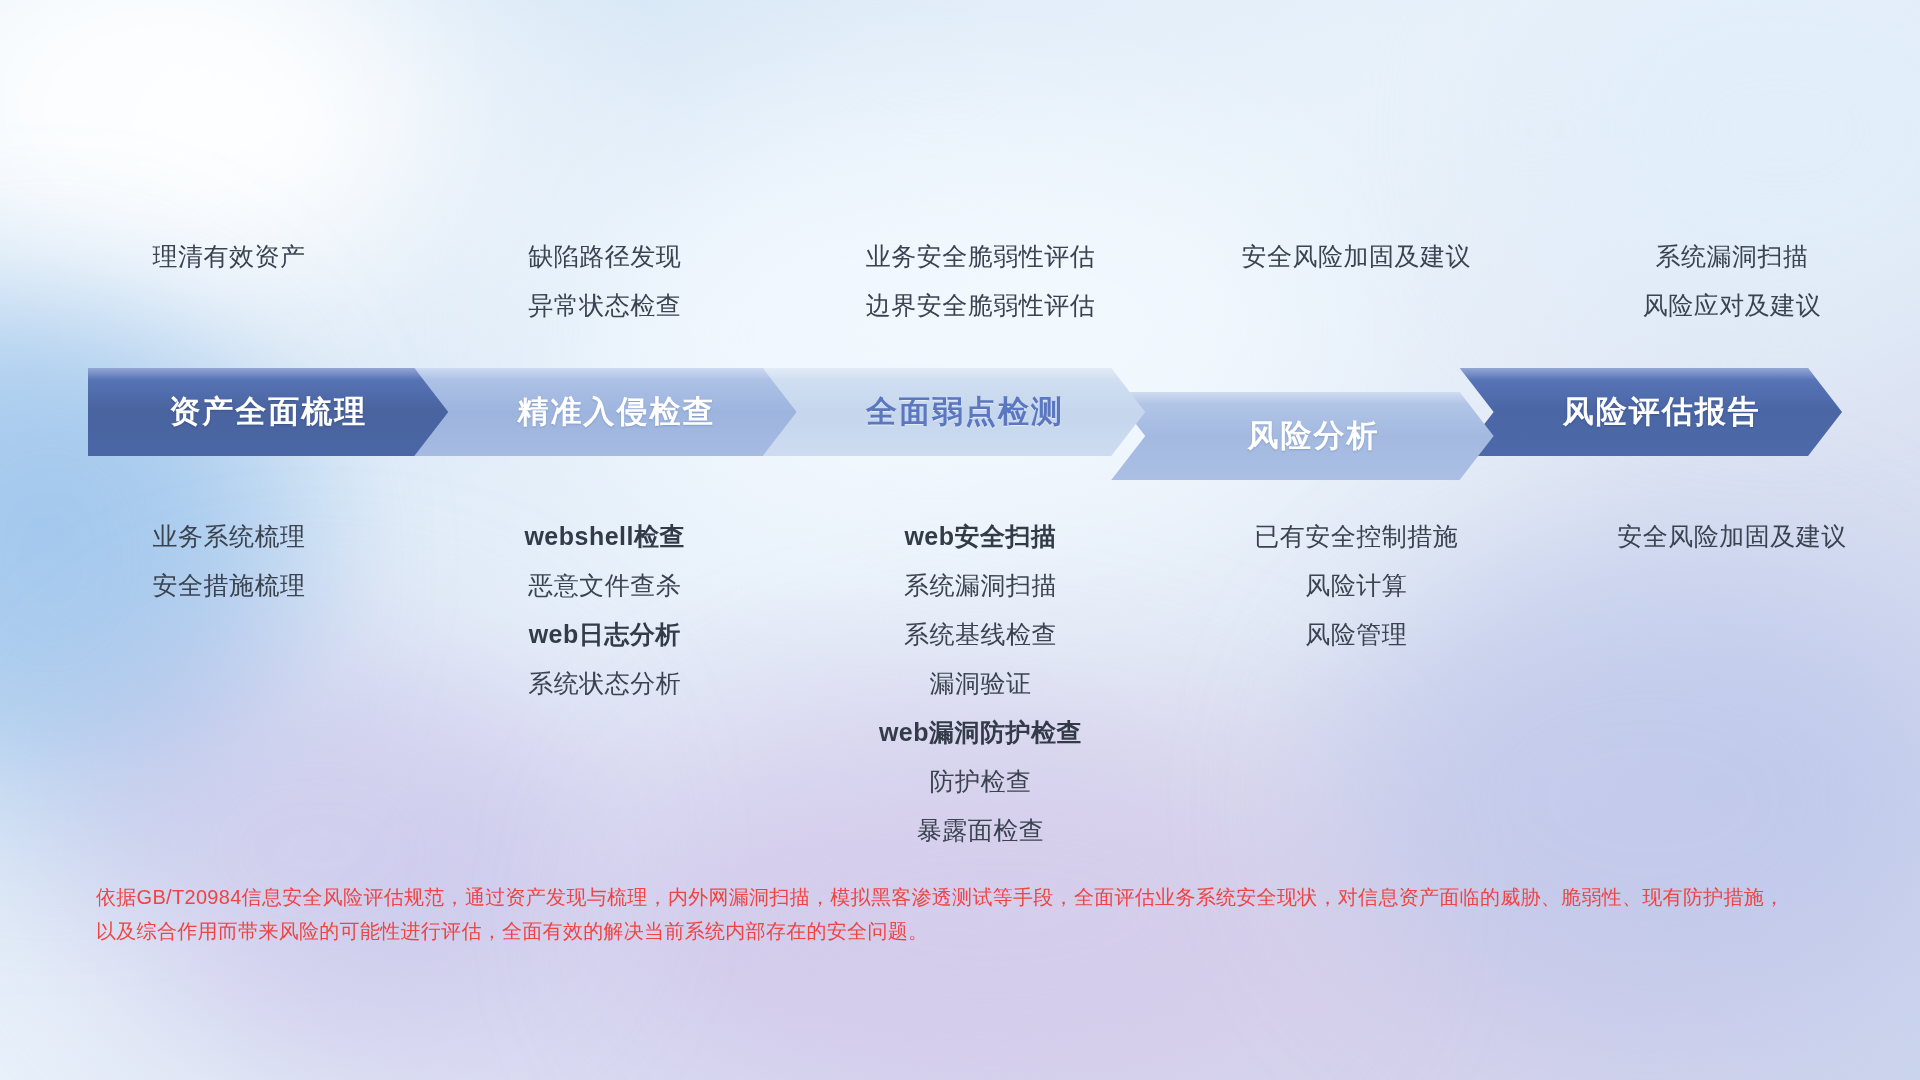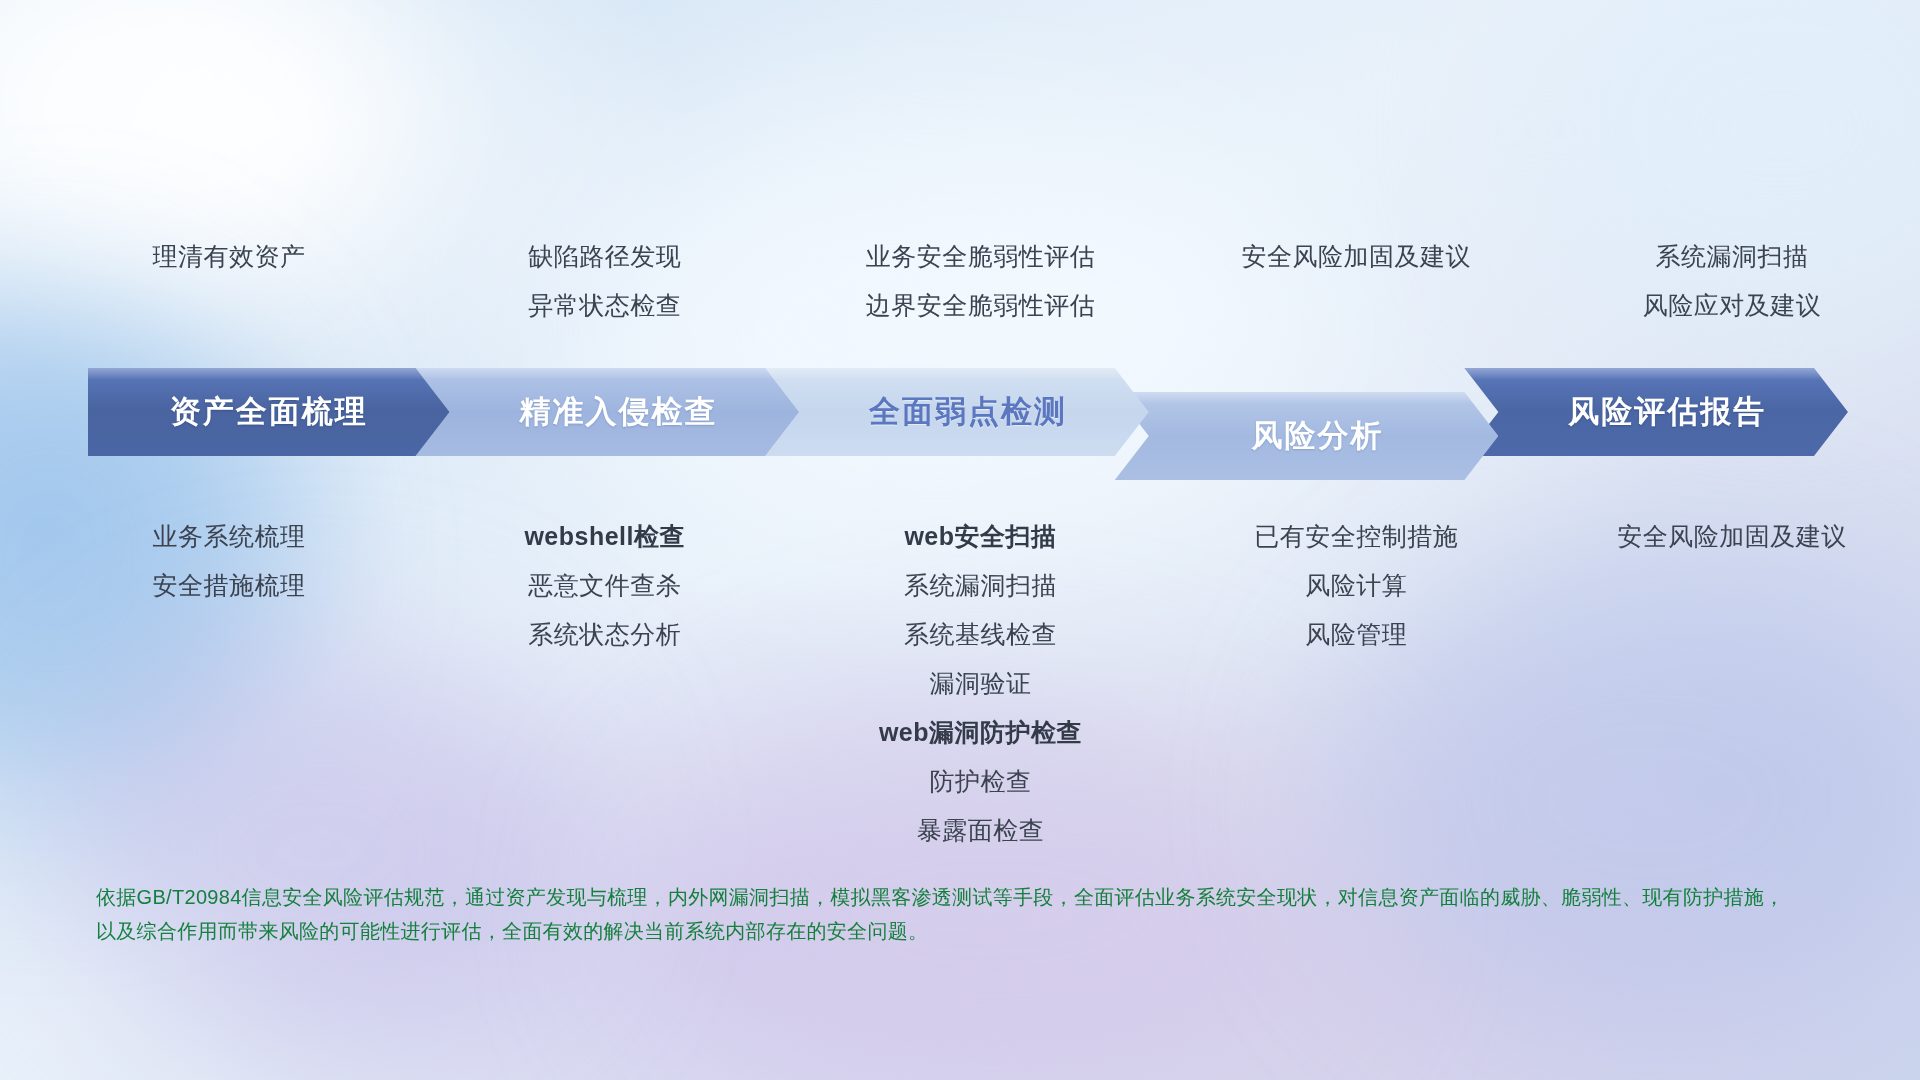--- a/index.html
+++ b/index.html
@@ -42,21 +42,21 @@
     line-height:49px;
     color:#3b4350;
     letter-spacing:.5px;
     white-space:nowrap;
   }
   .item.accent { font-weight:700; color:#333b48; }
 
   
   .banner {
     position:absolute;
-    left:88px; right:72px;
+    left:88px; right:78px;
     top:368px; height:75px;
     display:flex;
     justify-content:space-between;
   }
   .chev {
     position:relative;
     flex:1 1 0;
     display:flex; align-items:center; justify-content:center;
     height:88px;
     margin-right:-34px;
@@ -94,21 +94,21 @@
     content:""; position:absolute; left:0; right:0; top:0; height:12px;
     background:linear-gradient(180deg, rgba(255,255,255,.35), rgba(255,255,255,0));
     z-index:1; pointer-events:none;
   }
 
   
   .footer {
     position:absolute;
     left:96px; right:120px; top:880px;
     font-size:20px; line-height:34px;
-    color:#15803d;
+    color:#ef4444;
     letter-spacing:.3px;
     text-align:left;
   }
 </style>
 </head>
 <body>
 
 <div class="blob blob-tl"></div>
 <div class="blob blob-l"></div>
 <div class="blob blob-bl"></div>
@@ -159,20 +159,21 @@
     </div>
 
   <div class="row bottom-row" id="bottom-row">
       <div class="col">
         <div class="item">业务系统梳理</div>
         <div class="item">安全措施梳理</div>
       </div>
       <div class="col">
         <div class="item accent">webshell检查</div>
         <div class="item">恶意文件查杀</div>
+        <div class="item accent">web日志分析</div>
         <div class="item">系统状态分析</div>
       </div>
       <div class="col">
         <div class="item accent">web安全扫描</div>
         <div class="item">系统漏洞扫描</div>
         <div class="item">系统基线检查</div>
         <div class="item">漏洞验证</div>
         <div class="item accent">web漏洞防护检查</div>
         <div class="item">防护检查</div>
         <div class="item">暴露面检查</div>

